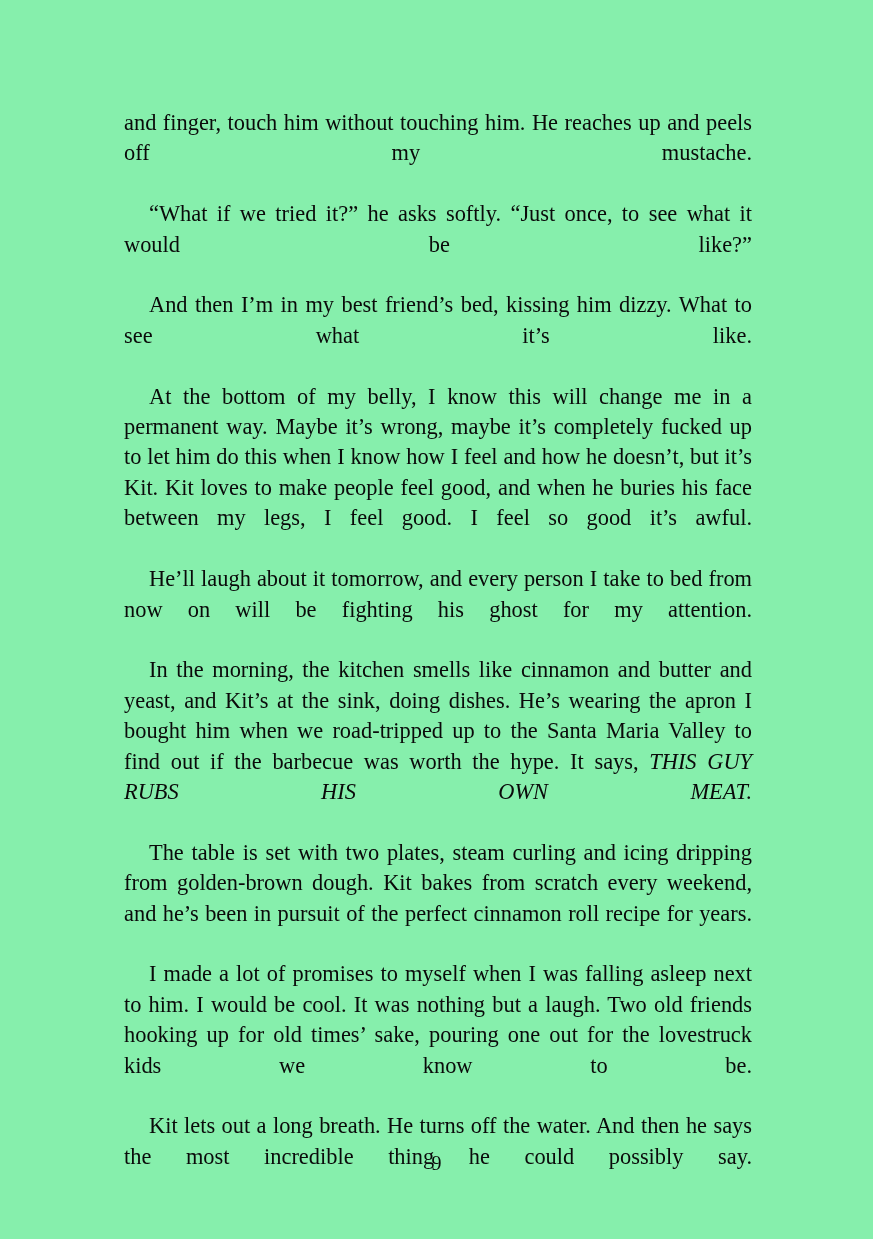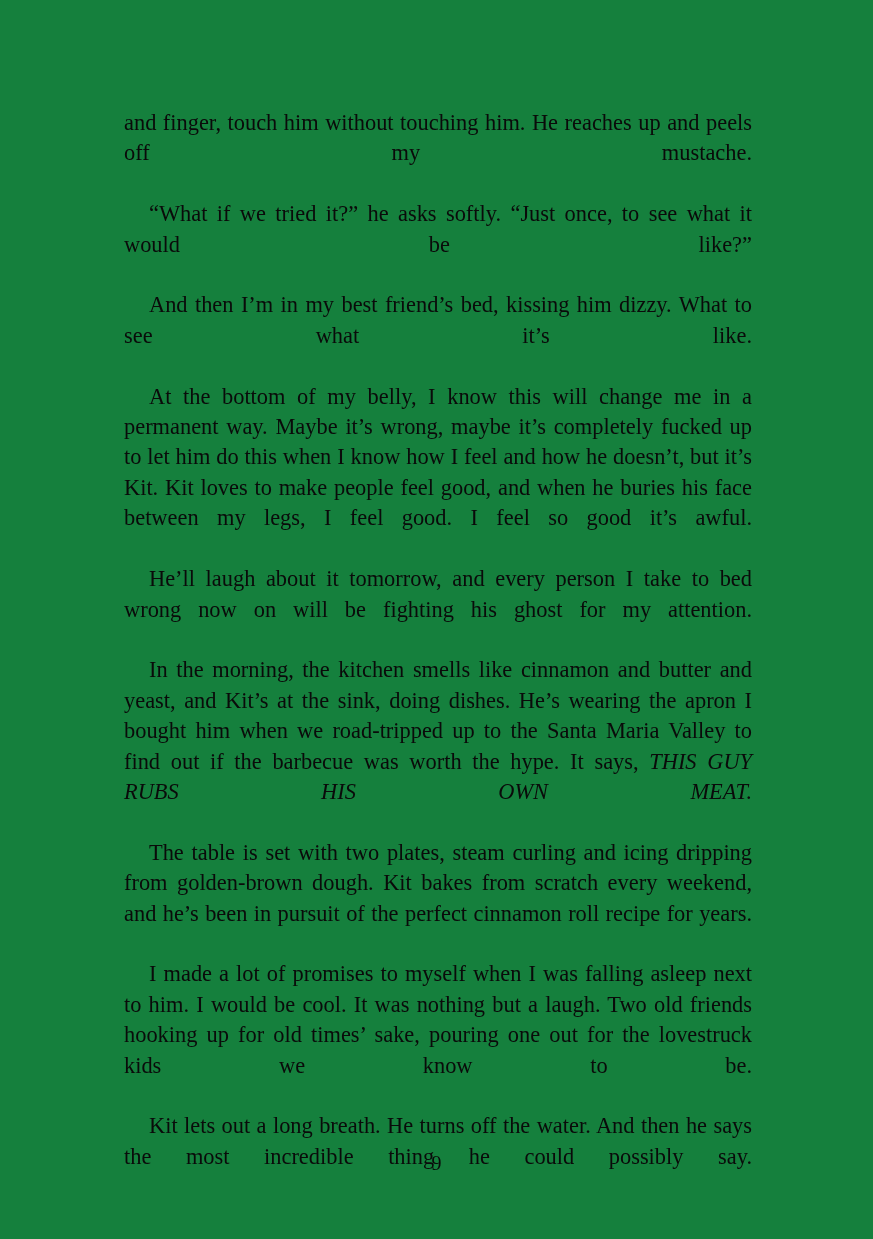--- a/index.html
+++ b/index.html
@@ -14,21 +14,21 @@
     position: relative;
     overflow: hidden;
     font-family: "Liberation Serif", "DejaVu Serif", serif;
     color: #0a0a0a;
     -webkit-font-smoothing: antialiased;
   }
 
   .page {
     position: absolute;
     inset: 0;
-    background: #15803d;
+    background: #86efac;
   }
 
   .textblock {
     position: absolute;
     left: 124px;
     top: 108px;
     width: 628px;
   }
 
   p.para {
@@ -79,21 +79,21 @@
   <div class="textblock">
 
     <p class="para first">and finger, touch him without touching him. He reaches up and peels off my mustache.</p>
 
     <p class="para">“What if we tried it?” he asks softly. “Just once, to see what it would be like?”</p>
 
     <p class="para">And then I’m in my best friend’s bed, kissing him dizzy. What to see what it’s like.</p>
 
     <p class="para">At the bottom of my belly, I know this will change me in a permanent way. Maybe it’s wrong, maybe it’s completely fucked up to let him do this when I know how I feel and how he doesn’t, but it’s Kit. Kit loves to make people feel good, and when he buries his face between my legs, I feel good. I feel so good it’s awful.</p>
 
-    <p class="para">He’ll laugh about it tomorrow, and every person I take to bed wrong now on will be fighting his ghost for my attention.</p>
+    <p class="para">He’ll laugh about it tomorrow, and every person I take to bed from now on will be fighting his ghost for my attention.</p>
 
     <p class="para"><span>In the morning, the kitchen smells like cinnamon and butter and yeast, and Kit’s at the sink, doing dishes. He’s wearing the apron I bought him when we road-tripped up to the Santa Maria Valley to find out if the barbecue was worth the hype. It says, </span><span class="caps-italic">THIS GUY RUBS HIS OWN MEAT.</span></p>
 
     <p class="para">The table is set with two plates, steam curling and icing dripping from golden-brown dough. Kit bakes from scratch every weekend, and he’s been in pursuit of the perfect cinnamon roll recipe for years.</p>
 
     <p class="para">I made a lot of promises to myself when I was falling asleep next to him. I would be cool. It was nothing but a laugh. Two old friends hooking up for old times’ sake, pouring one out for the lovestruck kids we know to be.</p>
 
 
     <p class="para">Kit lets out a long breath. He turns off the water. And then he says the most incredible thing he could possibly say.</p>
 

